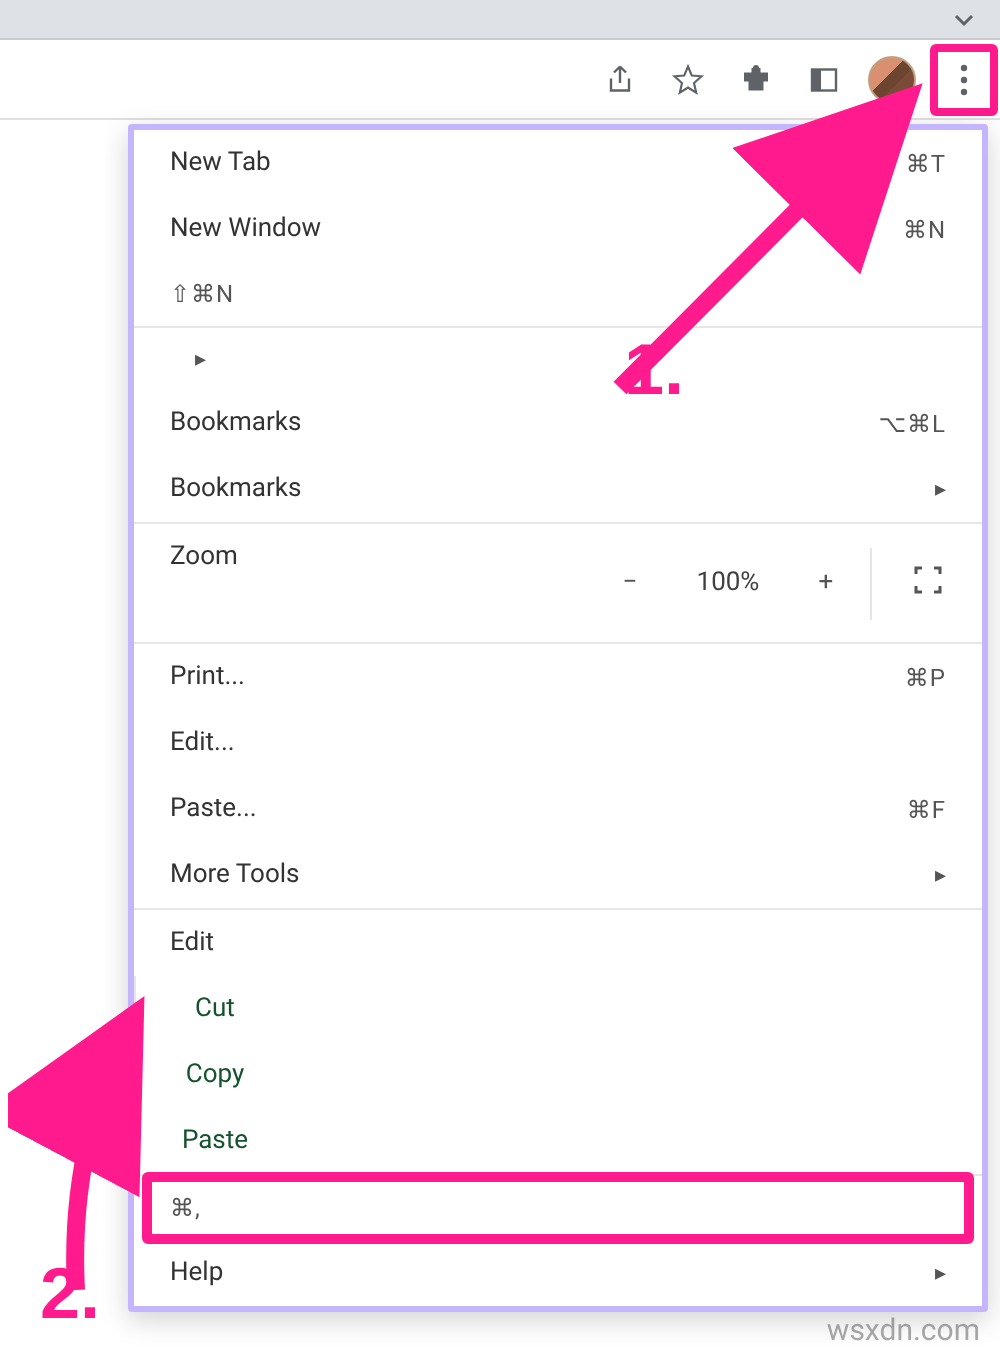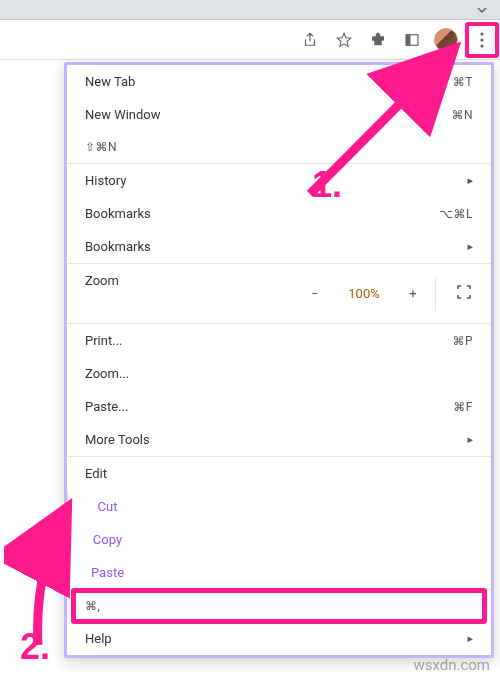--- a/index.html
+++ b/index.html
@@ -130,21 +130,21 @@
     width: 44px;
     text-align: center;
     padding: 9px 4px;
     cursor: pointer;
     color: #555;
   }
   .zoom-value {
     width: 54px;
     text-align: center;
     padding: 22px 0;
-    color: #a16207;
+    color: #404040;
   }
   .fullscreen-btn {
     width: 56px;
     text-align: center;
     padding: 9px 8px;
     cursor: pointer;
     border-left: 1px solid #e6e6e6;
     color: #555;
   }
   .fullscreen-btn svg { width: 14px; height: 14px; }
@@ -157,21 +157,21 @@
   .edit-label {
     padding: 9px 18px;
     flex: 1;
   }
   .edit-btn {
     width: 80px;
     text-align: center;
     padding: 9px 4px;
     cursor: pointer;
     border-left: 1px solid #e6e6e6;
-    color: #8b5cf6;
+    color: #14532d;
   }
 
   .settings-highlight {
     position: absolute;
     inset: -2px 4px -2px 4px;
     border: 5px solid #ff1b8d;
     border-radius: 3px;
     pointer-events: none;
   }
 
@@ -252,21 +252,20 @@
     <span class="label">New Window</span>
     <span class="shortcut">⌘N</span>
   </div>
   <div class="menu-item">
     <span class="shortcut">⇧⌘N</span>
   </div>
 
   <div class="menu-sep"></div>
 
   <div class="menu-item">
-    <span class="label">History</span>
     <span class="submenu-arrow">▸</span>
   </div>
   <div class="menu-item">
     <span class="label">Bookmarks</span>
     <span class="shortcut">⌥⌘L</span>
   </div>
   <div class="menu-item">
     <span class="label">Bookmarks</span>
     <span class="submenu-arrow">▸</span>
   </div>
@@ -287,21 +286,21 @@
     </div>
   </div>
 
   <div class="menu-sep"></div>
 
   <div class="menu-item">
     <span class="label">Print...</span>
     <span class="shortcut">⌘P</span>
   </div>
   <div class="menu-item">
-    <span class="label">Zoom...</span>
+    <span class="label">Edit...</span>
   </div>
   <div class="menu-item">
     <span class="label">Paste...</span>
     <span class="shortcut">⌘F</span>
   </div>
   <div class="menu-item">
     <span class="label">More Tools</span>
     <span class="submenu-arrow">▸</span>
   </div>
 

